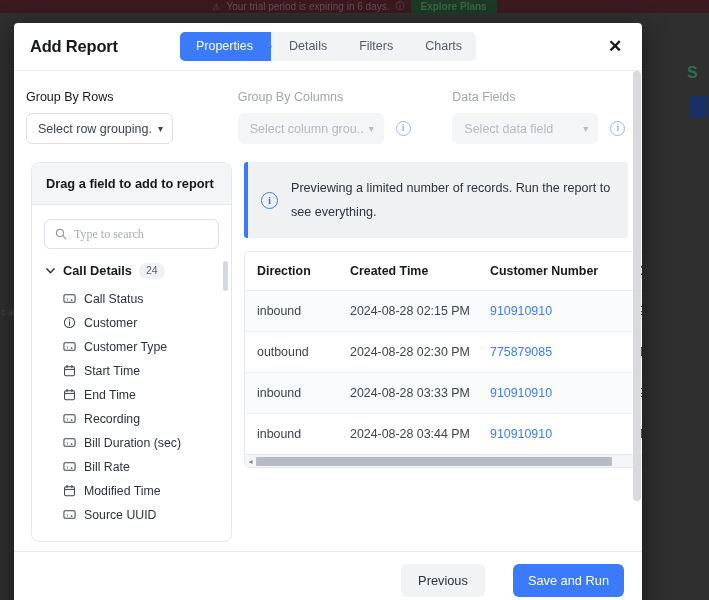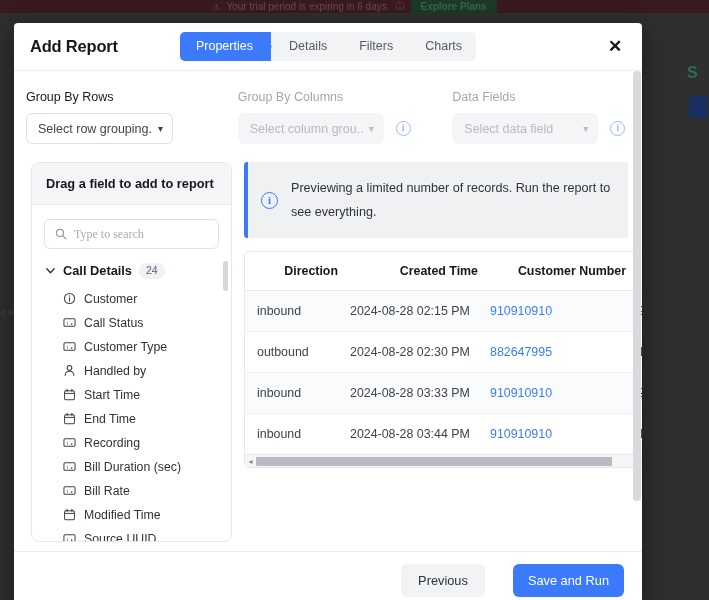--- a/index.html
+++ b/index.html
@@ -212,21 +212,21 @@
     font-family: "Liberation Serif", serif; flex: 0 0 17px;
   }
   #notice .nt { font-size: 12.6px; color: #2e323b; line-height: 24px; }
 
   #table-wrap {
     border: 1px solid #e7e8ec; border-radius: 5px;
     overflow: hidden; background: #fff; width: 440px;
   }
   table { border-collapse: collapse; width: 560px; table-layout: fixed; }
   th {
-    text-align: right; font-size: 12.4px; font-weight: bold; color: #16181d;
+    text-align: left; font-size: 12.4px; font-weight: bold; color: #16181d;
     padding: 12px 0 12px 12px; border-bottom: 1px solid #e7e8ec;
     white-space: nowrap;
   }
   td {
     font-size: 12.4px; color: #3f434d;
     padding: 13px 0 13px 12px; border-bottom: 1px solid #f0f1f3;
     white-space: nowrap;
   }
   tbody tr:nth-child(odd) td { background: #fafbfc; }
   tbody tr:last-child td { border-bottom: 0; }
@@ -362,48 +362,41 @@
             <svg class="chev-dn" viewBox="0 0 12 12">
               <path d="M2,4 L6,8.4 L10,4" fill="none" stroke="#2e323b" stroke-width="1.5" stroke-linecap="round" stroke-linejoin="round"></path>
             </svg>
             <span class="gname">Call Details</span>
             <span class="count">24</span>
           </div>
 
           <div id="field-list">
               <div class="field-item">
                 <svg viewBox="0 0 14 14" class="fi-ico">
+                  <rect x="1" y="3" width="12" height="8" rx="1.3" fill="none" stroke="#3f434d" stroke-width="1.1"></rect>
+                  <text x="3.2" y="9.6" font-size="5.4" fill="#3f434d" font-family="Liberation Serif, serif">1</text>
+                  <circle cx="9.3" cy="8.6" r="0.9" fill="#3f434d"></circle>
+                </svg>
+                <span>Call Status</span>
+              </div>
+              <div class="field-item">
+                <svg viewBox="0 0 14 14" class="fi-ico">
                   <circle cx="7" cy="7" r="5.5" fill="none" stroke="#3f434d" stroke-width="1.1"></circle>
                   <circle cx="7" cy="4.3" r="0.75" fill="#3f434d"></circle>
                   <line x1="7" y1="6.2" x2="7" y2="10" stroke="#3f434d" stroke-width="1.2" stroke-linecap="round"></line>
                 </svg>
                 <span>Customer</span>
               </div>
               <div class="field-item">
                 <svg viewBox="0 0 14 14" class="fi-ico">
                   <rect x="1" y="3" width="12" height="8" rx="1.3" fill="none" stroke="#3f434d" stroke-width="1.1"></rect>
                   <text x="3.2" y="9.6" font-size="5.4" fill="#3f434d" font-family="Liberation Serif, serif">1</text>
                   <circle cx="9.3" cy="8.6" r="0.9" fill="#3f434d"></circle>
                 </svg>
-                <span>Call Status</span>
-              </div>
-              <div class="field-item">
-                <svg viewBox="0 0 14 14" class="fi-ico">
-                  <rect x="1" y="3" width="12" height="8" rx="1.3" fill="none" stroke="#3f434d" stroke-width="1.1"></rect>
-                  <text x="3.2" y="9.6" font-size="5.4" fill="#3f434d" font-family="Liberation Serif, serif">1</text>
-                  <circle cx="9.3" cy="8.6" r="0.9" fill="#3f434d"></circle>
-                </svg>
                 <span>Customer Type</span>
-              </div>
-              <div class="field-item">
-                <svg viewBox="0 0 14 14" class="fi-ico">
-                  <circle cx="7" cy="4.2" r="2.5" fill="none" stroke="#3f434d" stroke-width="1.1"></circle>
-                  <path d="M2.3,12.3 C2.3,9.2 4.4,7.8 7,7.8 C9.6,7.8 11.7,9.2 11.7,12.3" fill="none" stroke="#3f434d" stroke-width="1.1" stroke-linecap="round"></path>
-                </svg>
-                <span>Handled by</span>
               </div>
               <div class="field-item">
                 <svg viewBox="0 0 14 14" class="fi-ico">
                   <rect x="1.7" y="3" width="10.6" height="9.6" rx="1.2" fill="none" stroke="#3f434d" stroke-width="1.1"></rect>
                   <line x1="1.7" y1="5.8" x2="12.3" y2="5.8" stroke="#3f434d" stroke-width="1.1"></line>
                   <line x1="4.4" y1="1.5" x2="4.4" y2="3.8" stroke="#3f434d" stroke-width="1.2" stroke-linecap="round"></line>
                   <line x1="9.6" y1="1.5" x2="9.6" y2="3.8" stroke="#3f434d" stroke-width="1.2" stroke-linecap="round"></line>
                 </svg>
                 <span>Start Time</span>
               </div>
@@ -491,21 +484,21 @@
             <tbody id="tbody">
                 <tr>
                   <td>inbound</td>
                   <td>2024-08-28 02:15 PM</td>
                   <td class="link">910910910</td>
                   <td>9</td>
                 </tr>
                 <tr>
                   <td>outbound</td>
                   <td>2024-08-28 02:30 PM</td>
-                  <td class="link">882647995</td>
+                  <td class="link">775879085</td>
                   <td>17</td>
                 </tr>
                 <tr>
                   <td>inbound</td>
                   <td>2024-08-28 03:33 PM</td>
                   <td class="link">910910910</td>
                   <td>21</td>
                 </tr>
                 <tr>
                   <td>inbound</td>

